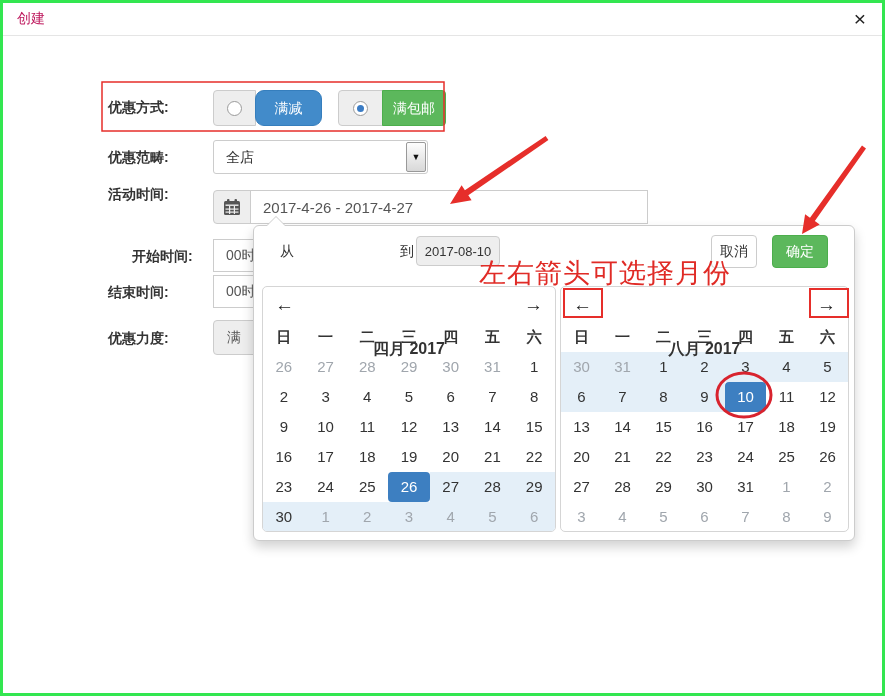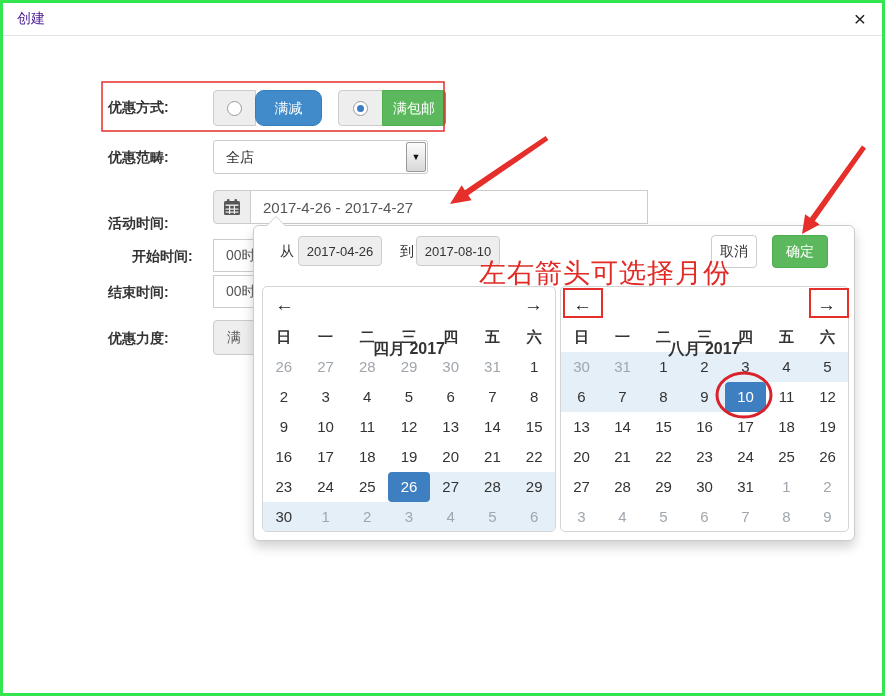--- a/index.html
+++ b/index.html
@@ -1,21 +1,21 @@
 <!DOCTYPE html>
 <html><head>
 <meta charset="utf-8">
 <style>
   * { margin:0; padding:0; box-sizing:border-box; }
   body { font-family:"Liberation Sans","DejaVu Sans",sans-serif; background:#fff; }
   .window { position:relative; width:885px; height:696px; border:3px solid #33e650; background:#fff; overflow:hidden; }
 
   
   .titlebar { position:absolute; left:0; top:0; right:0; height:33px; border-bottom:1px solid #e5e5e5; background:#fff; }
-  .dlg-title { position:absolute; left:14px; top:7px; font-size:14px; color:#4c1d95;font-family:Liberation Serif, serif; }
+  .dlg-title { position:absolute; left:14px; top:7px; font-size:14px; color:#be185d;font-family:Liberation Serif, serif; }
   .close-x { position:absolute; right:16px; top:3px; font-size:21px; color:#222; cursor:pointer; line-height:26px; }
 
   
   .lbl { position:absolute; left:105px; width:110px; font-size:14px; font-weight:bold; color:#333; }
 
   
   .addon { position:absolute; background:#eee; border:1px solid #ccc; display:flex; align-items:center; justify-content:center; color:#555; }
   .radio-dot { width:15px; height:15px; border-radius:50%; background:#fff; border:1px solid #9b9b9b; position:relative; }
   .radio-dot.checked::after { content:""; position:absolute; left:3px; top:3px; width:7px; height:7px; border-radius:50%; background:#3b7cc4; }
   .grp-btn { position:absolute; color:#fff; font-size:14px; text-align:center; line-height:34px; border-radius:0 4px 4px 0; cursor:pointer; }
@@ -76,21 +76,21 @@
     <span class="radio-dot checked"></span>
   </div>
   <div class="grp-btn btn-green" style="left:379px; top:87px; width:64px; height:36px; line-height:34px;text-align:center;">满包邮</div>
 
   <div class="lbl" style="top:146px;">优惠范畴:</div>
   <div class="sel-box">
     <span>全店</span>
     <span class="sel-arrow">▼</span>
   </div>
 
-  <div class="lbl" style="top:212px;">活动时间:</div>
+  <div class="lbl" style="top:183px;">活动时间:</div>
   <div class="addon" style="left:210px; top:187px; width:38px; height:34px; border-radius:4px 0 0 4px;">
     <svg width="18" height="18" viewBox="0 0 18 18">
       <rect x="1" y="3" width="16" height="14" rx="1.5" fill="#555"></rect>
       <rect x="4" y="1" width="2.5" height="4" rx="1" fill="#555"></rect>
       <rect x="11.5" y="1" width="2.5" height="4" rx="1" fill="#555"></rect>
       <rect x="2.5" y="6.5" width="13" height="1.4" fill="#eee"></rect>
       <rect x="6" y="8" width="1.2" height="8" fill="#eee"></rect>
       <rect x="10.8" y="8" width="1.2" height="8" fill="#eee"></rect>
       <rect x="2.5" y="10.5" width="13" height="1.2" fill="#eee"></rect>
       <rect x="2.5" y="13.5" width="13" height="1.2" fill="#eee"></rect>
@@ -104,21 +104,20 @@
   <div class="lbl" style="top:281px;">结束时间:</div>
   <input class="txt-input" style="left: 210px; top: 272px; width: 130px; height: 33px; font-size: 14px;" value="00时">
 
   <div class="lbl" style="top:327px;">优惠力度:</div>
   <div class="addon" style="left:210px; top:317px; width:42px; height:35px; border-radius:4px 0 0 4px; font-size:14px;">
     <span>满</span>
   </div>
 
   <div class="datepicker">
     <span class="dp-label" style="left:26px; top:17px;">从</span>
-    <input class="dp-range-input" style="left: 44px; top: 10px;" readonly="" value="2017-04-26">
     <span class="dp-label" style="left:146px; top:17px;">到</span>
     <input class="dp-range-input" style="left: 162px; top: 10px;" readonly="" value="2017-08-10">
     <button class="dp-btn dp-cancel" style="left:457px; top:9px;">取消</button>
     <button class="dp-btn dp-confirm" style="left:518px; top:9px;">确定</button>
 
     <div class="cal cal-left">
       <div class="cal-head">
         <span class="cal-nav nav-prev">←</span>
         <span class="cal-title">四月 2017</span>
         <span class="cal-nav nav-next">→</span>

